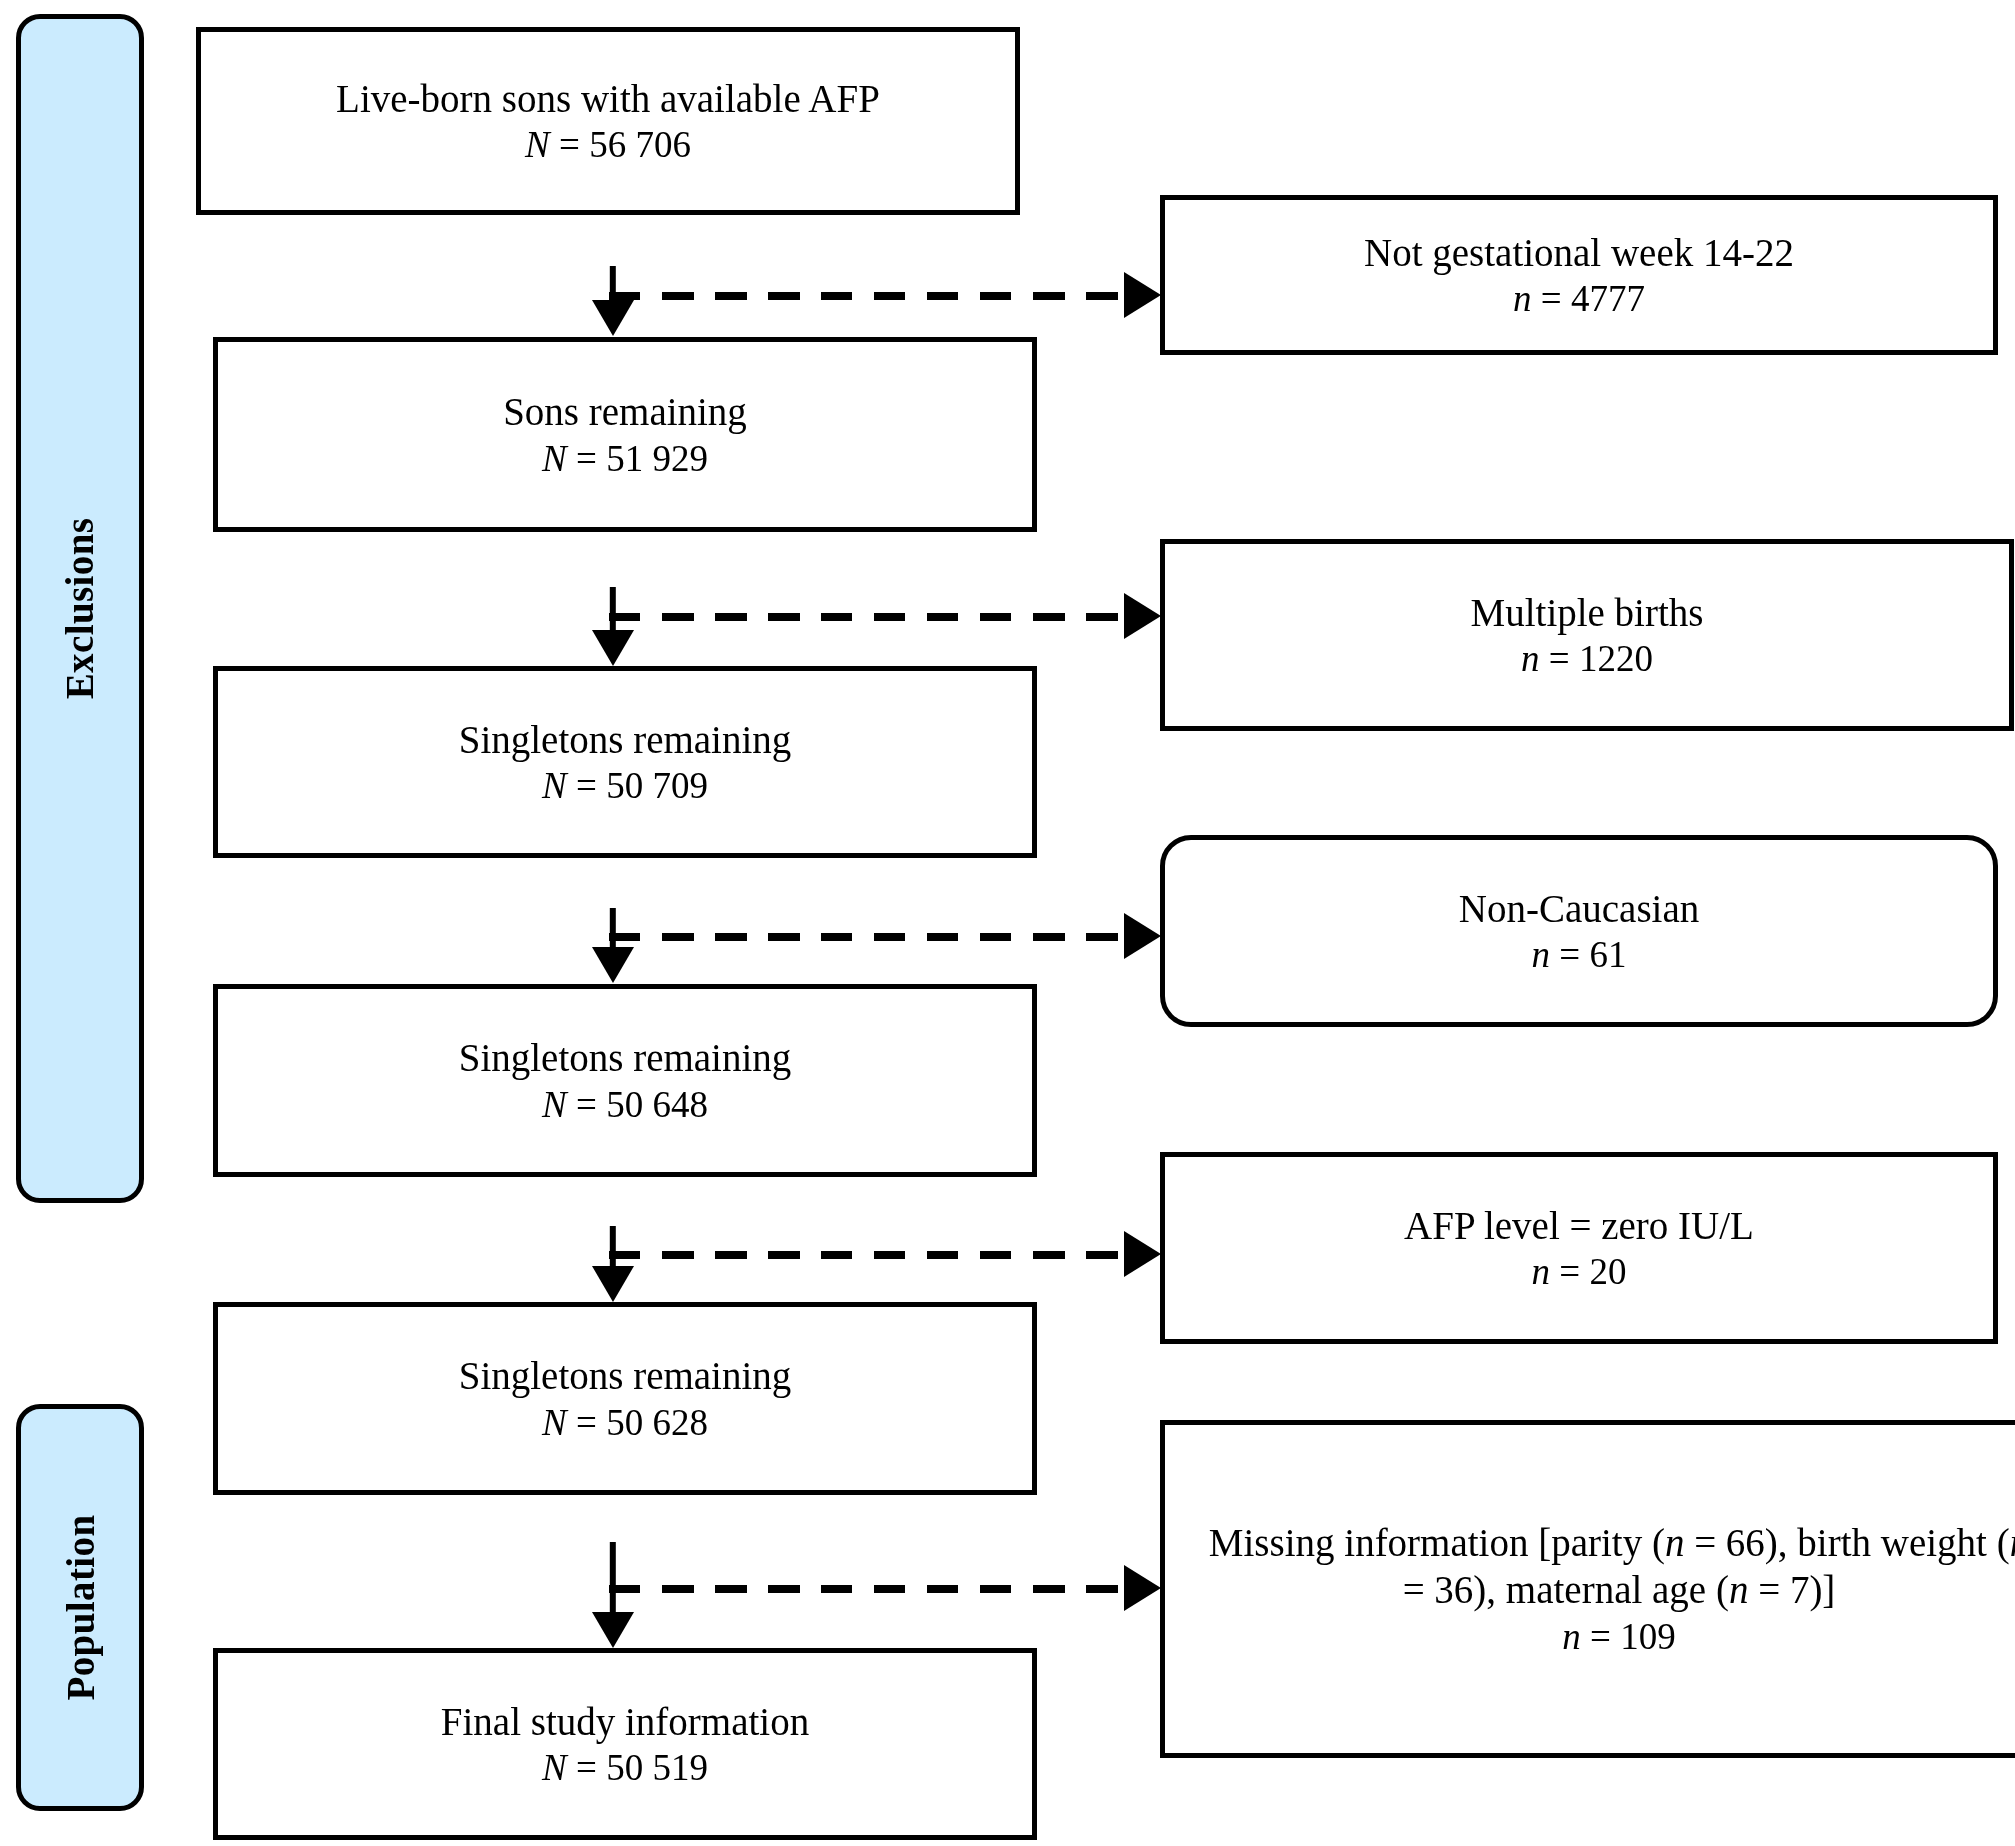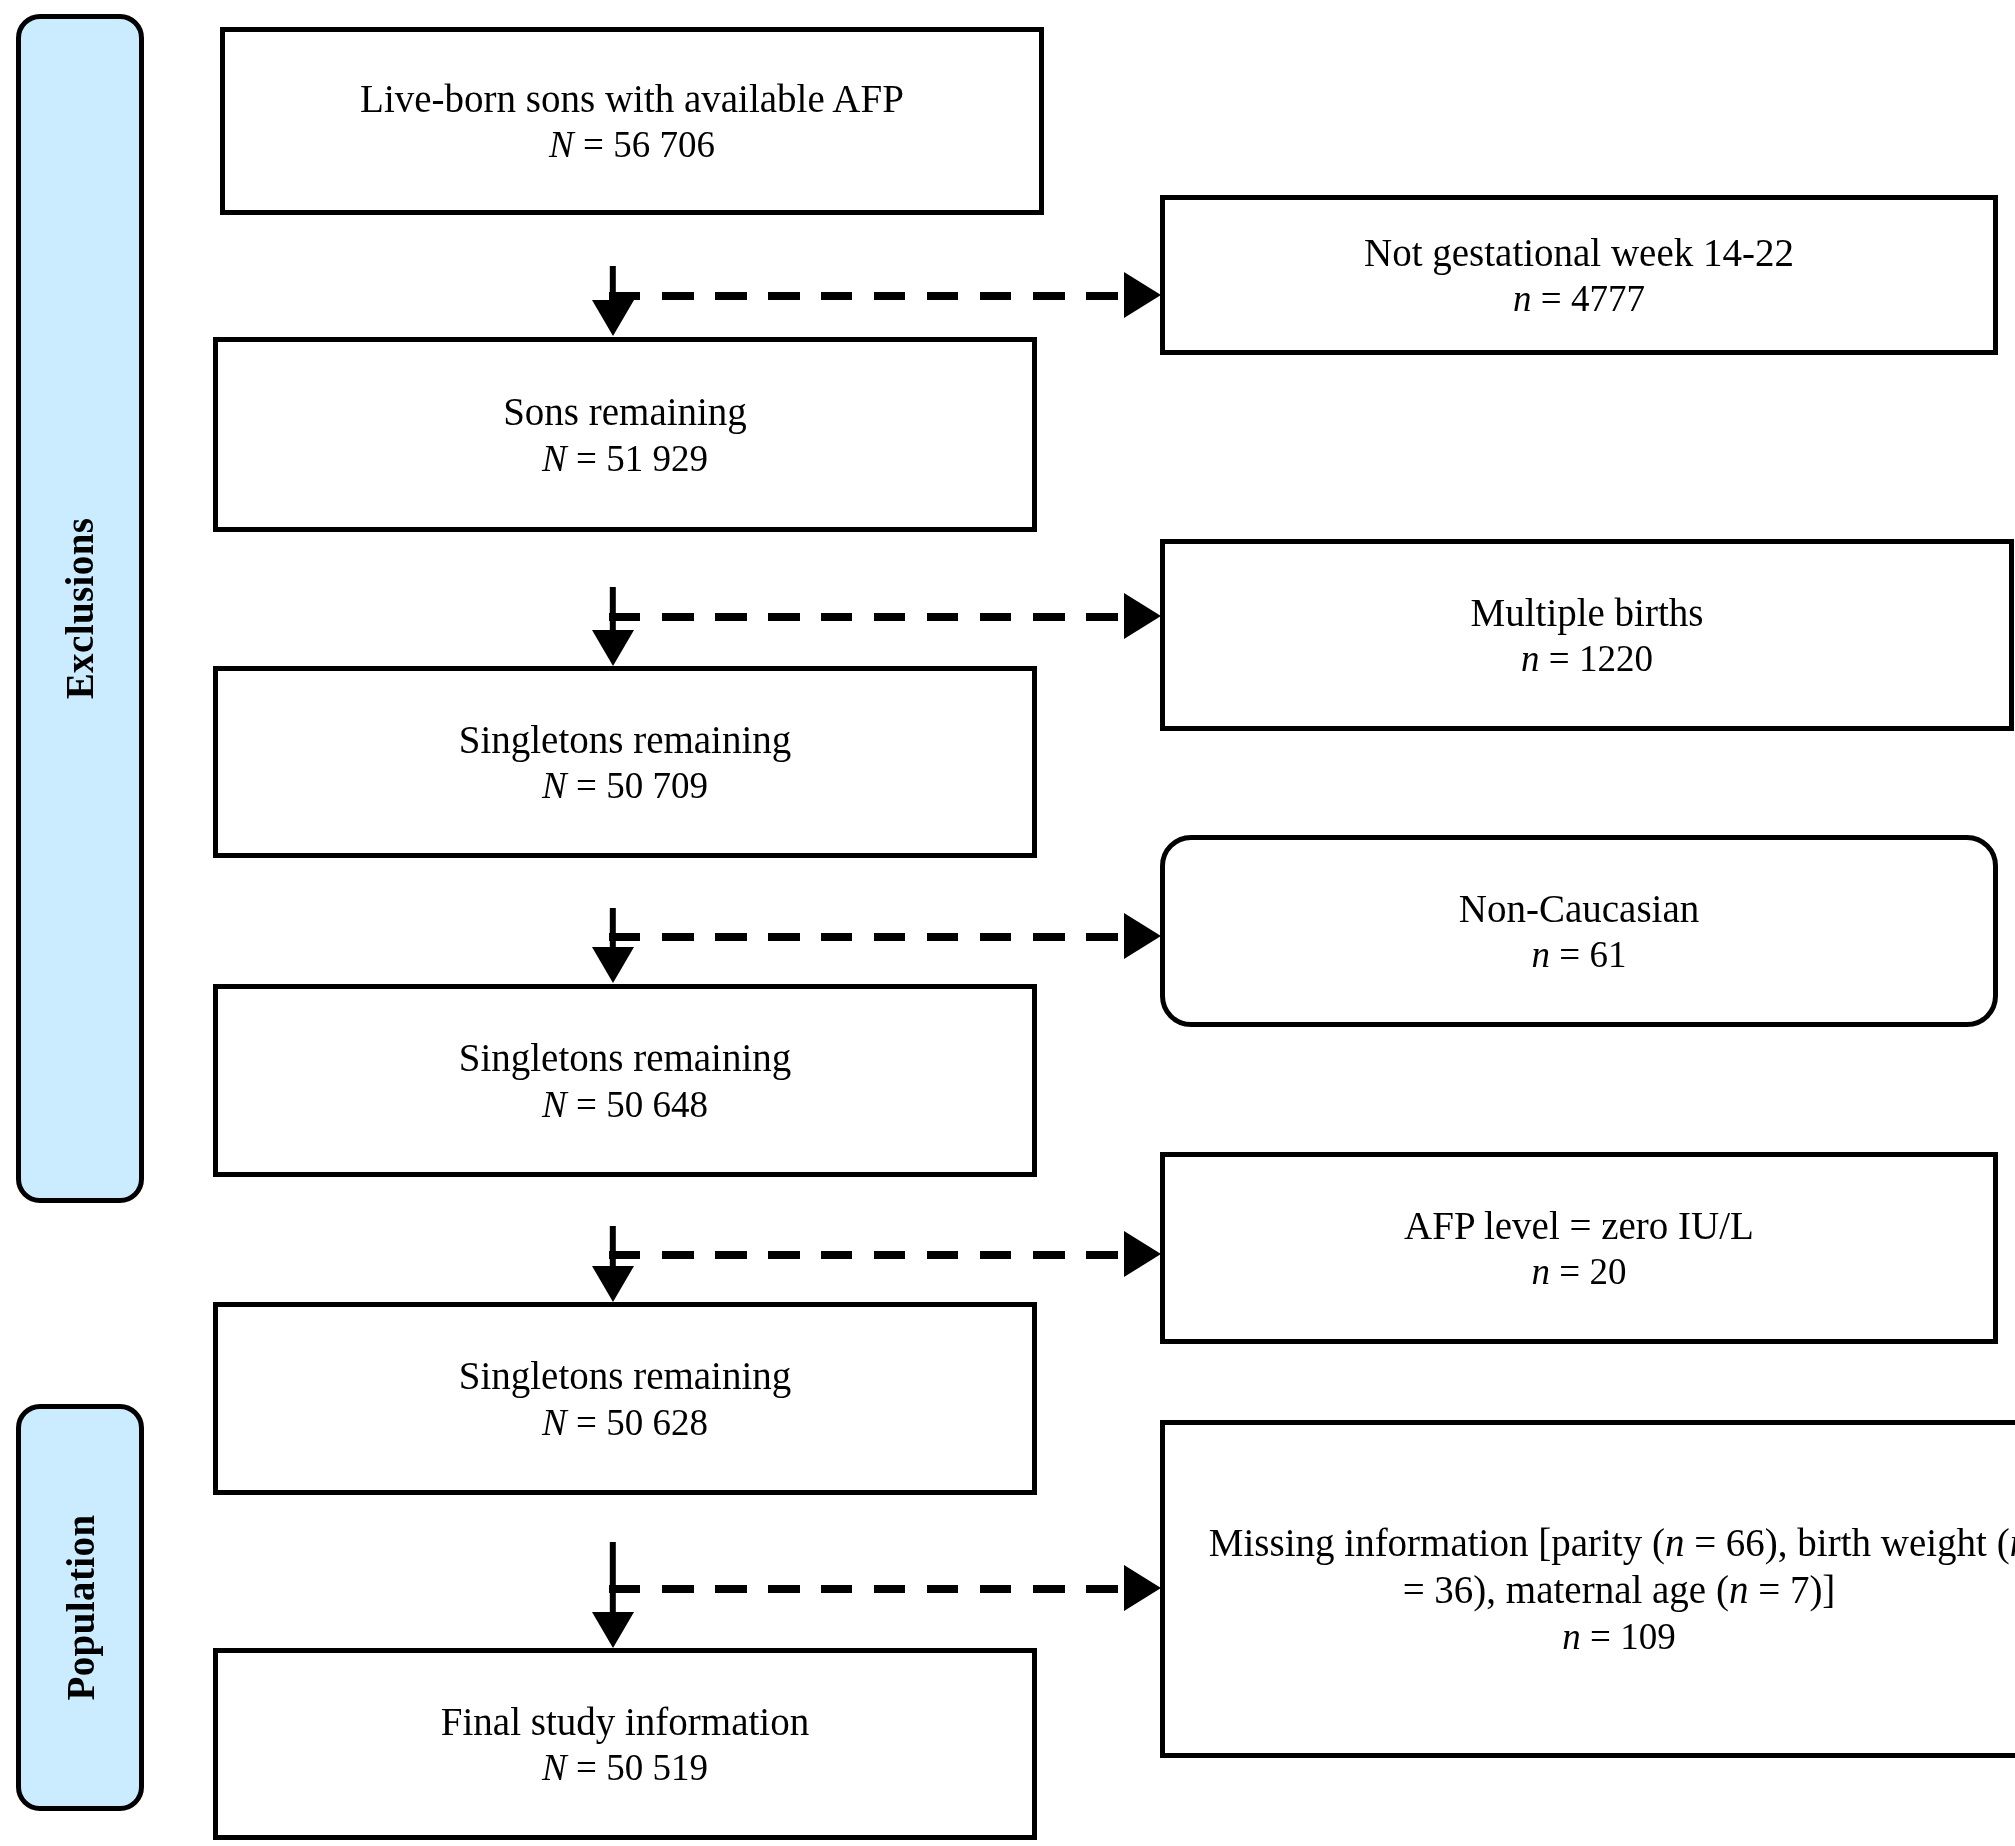--- a/index.html
+++ b/index.html
@@ -126,21 +126,21 @@
 <div id="canvas">
 
   <div class="side-bar" style="left:15.8px; top:14.3px; width:128px; height:1189px;">
     <span class="side-label">Exclusions</span>
   </div>
 
   <div class="side-bar" style="left:15.8px; top:1404px; width:128px; height:407px;">
     <span class="side-label">Population</span>
   </div>
 
-  <div class="node" style="left:220px; top:27px; width:824px; height:188px;">
+  <div class="node" style="left:196px; top:27px; width:824px; height:188px;">
     <div class="line">Live-born sons with available AFP</div>
     <div class="count"><i>N</i>&nbsp;=&nbsp;<span>56 706</span></div>
   </div>
 
   <div class="node" style="left:213px; top:337px; width:824px; height:195px;">
     <div class="line">Sons remaining</div>
     <div class="count"><i>N</i>&nbsp;=&nbsp;<span>51 929</span></div>
   </div>
 
   <div class="node" style="left:213px; top:666px; width:824px; height:192px;">

